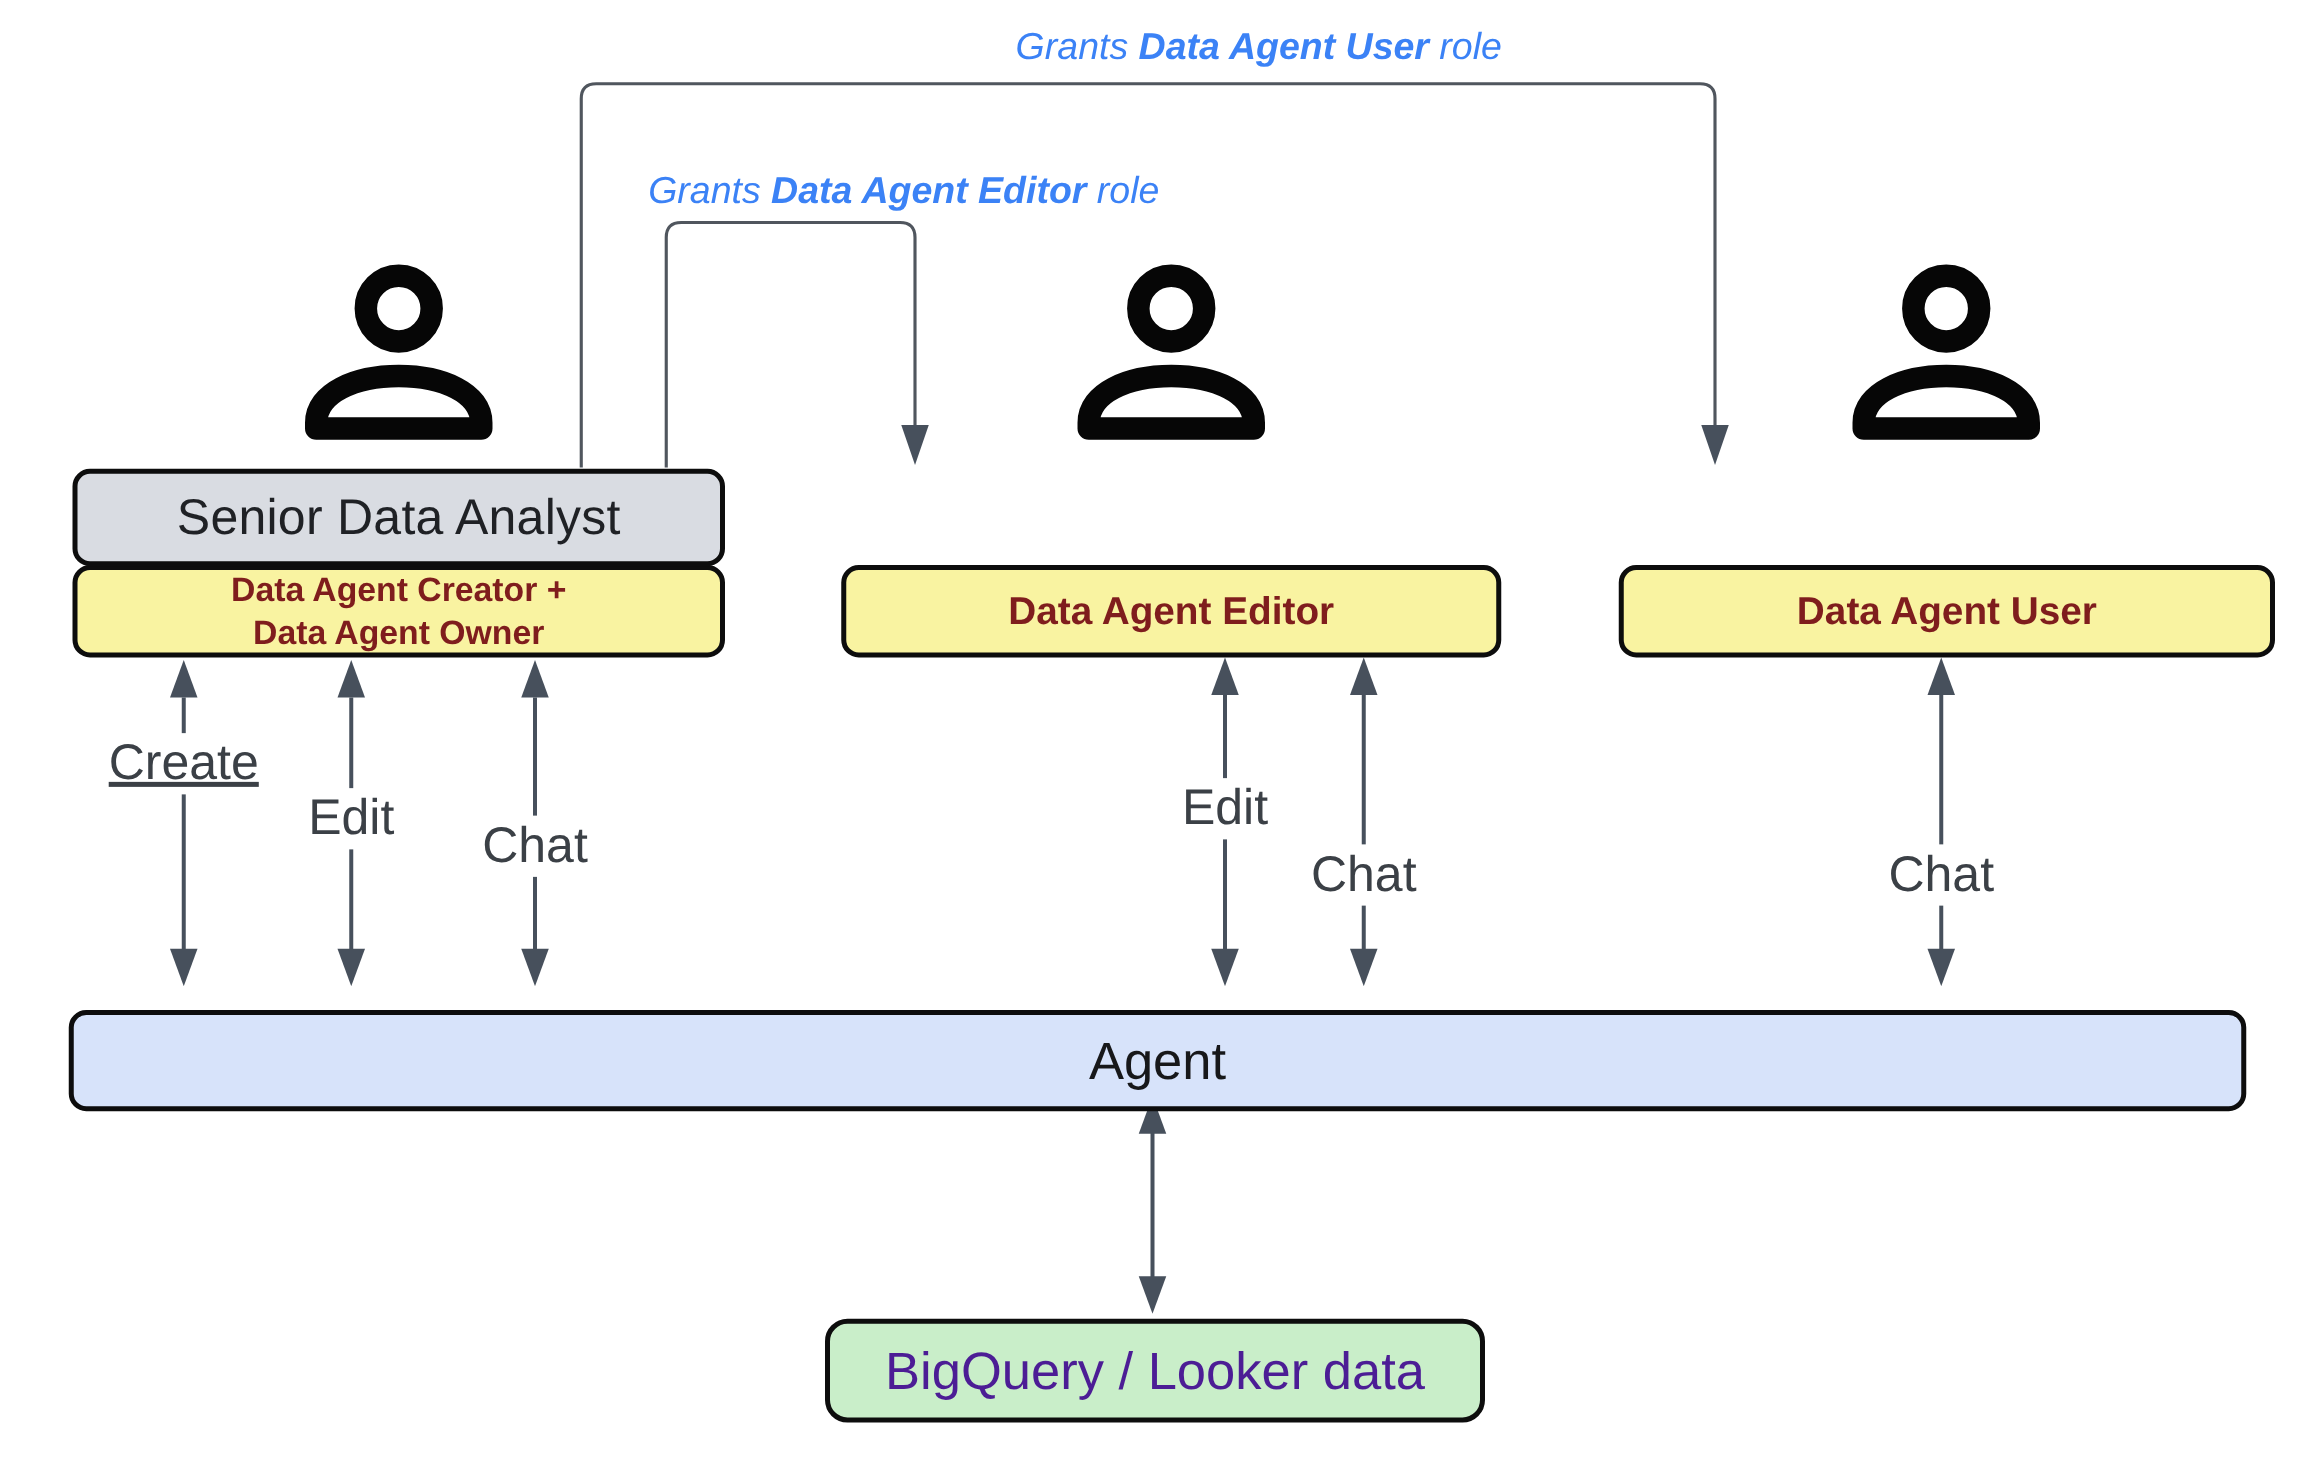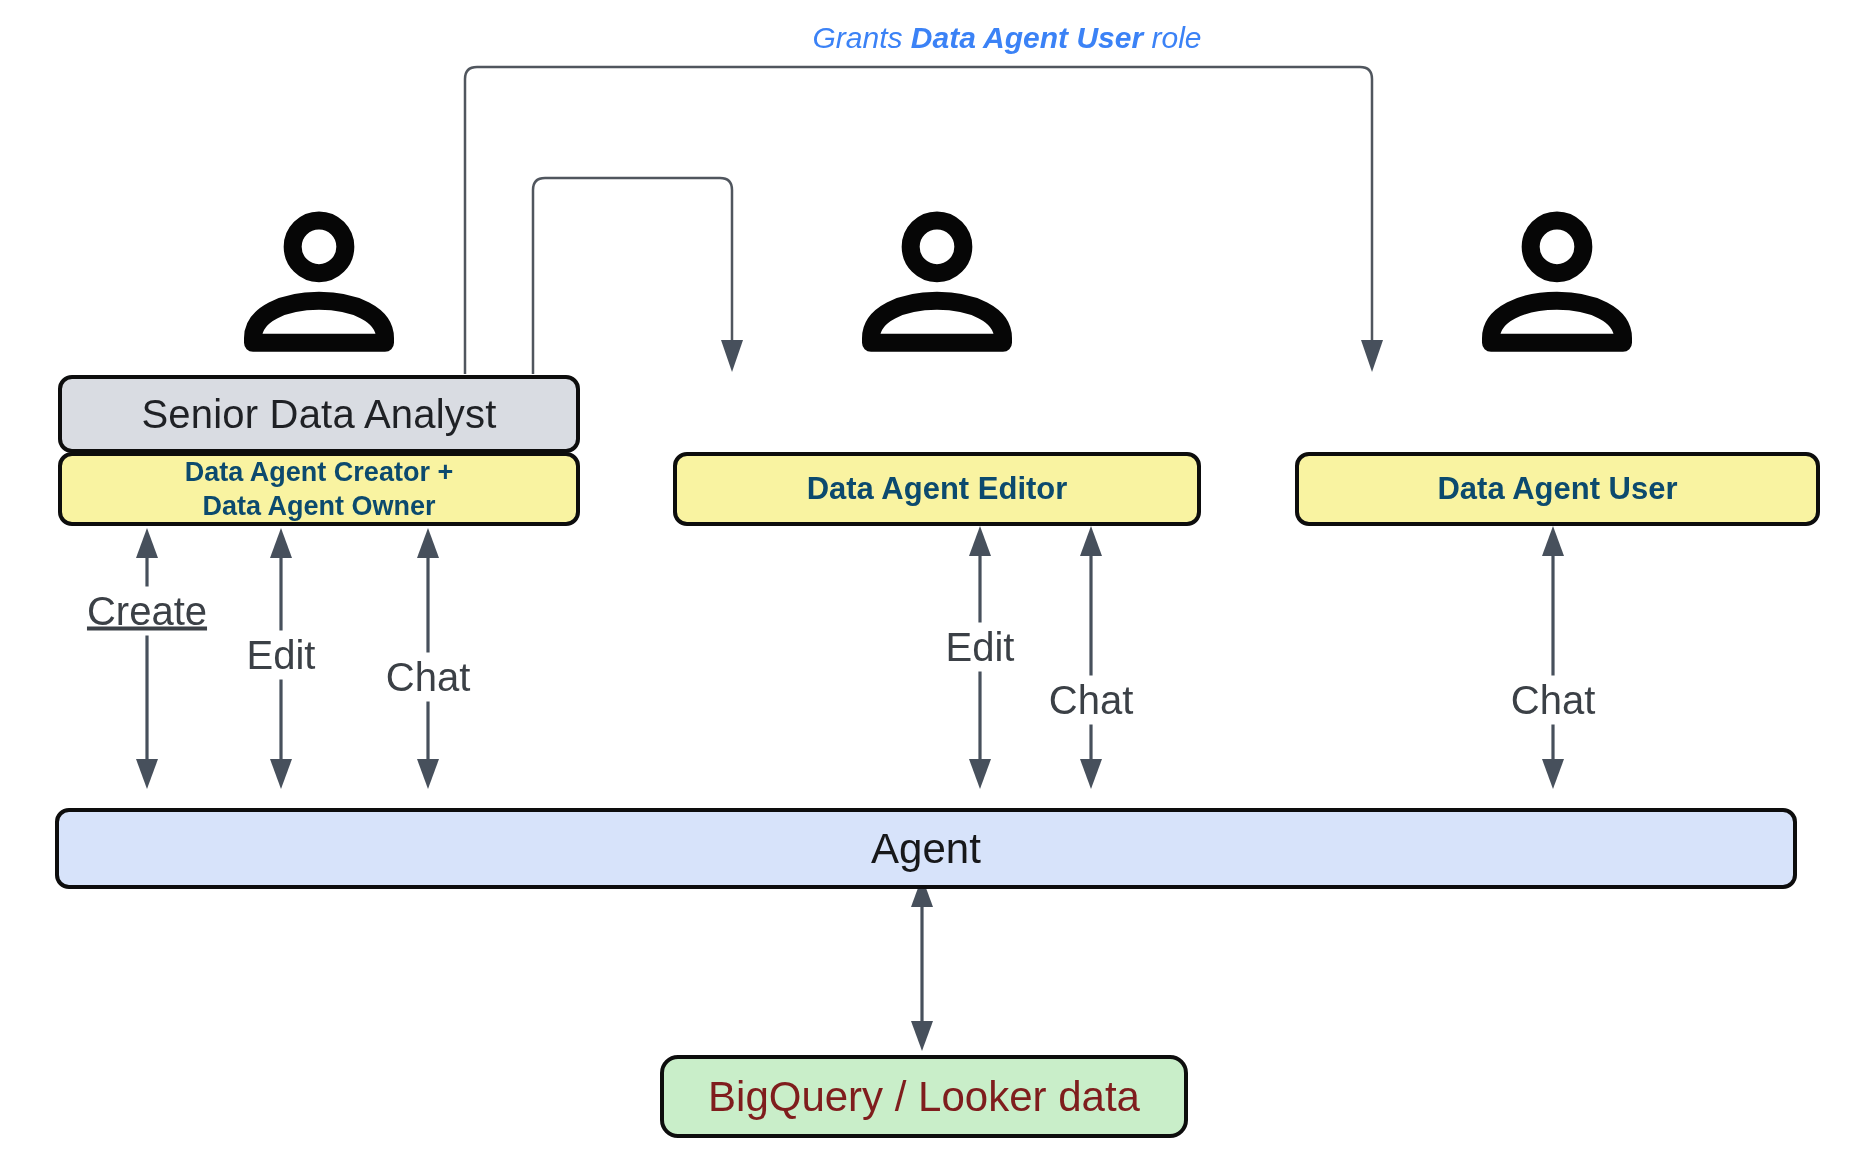--- a/index.html
+++ b/index.html
@@ -16,33 +16,33 @@
     border:4px solid #0d0d0d;
     display:flex;align-items:center;justify-content:center;
     text-align:center;
   }
   .actor-title{
     background:#d9dce2;border-radius:14px;z-index:3;
     font-size:40px;color:#1f2125;letter-spacing:.2px;
   }
   .actor-role{
     background:#f9f3a1;border-radius:14px;z-index:2;
-    font-weight:bold;color:#0c4a6e;flex-direction:column;
+    font-weight:bold;color:#7f1d1d;flex-direction:column;
   }
   .role-single{font-size:31px;}
   .role-multi{font-size:27px;line-height:34px;}
   .agent-bar{
     left:55px;top:792px;width:1742px;height:81px;
     background:#d7e3fa;border-radius:14px;z-index:2;
     font-size:42px;color:#17181a;margin-top:16px;
   }
   .data-box{
     left:660px;top:1055px;width:528px;height:83px;
     background:#c9eec9;border-radius:18px;z-index:2;
-    font-size:42px;color:#7f1d1d;
+    font-size:42px;color:#4c1d95;
   }
   .person{position:absolute;z-index:2;}
   .action-label{
     position:absolute;z-index:4;transform:translate(-50%,-50%);
     background:#ffffff;padding:2px 8px;
     font-size:40px;color:#3b4046;white-space:nowrap;
   }
   .grant-label{
     position:absolute;z-index:4;transform:translate(-50%,-50%);
     background:#ffffff;padding:0 6px;
@@ -122,20 +122,23 @@
         <line x1="922" y1="905" x2="922" y2="1025"></line>
         <polygon points="922,877 911,907 933,907" stroke="none"></polygon>
         <polygon points="922,1051 911,1021 933,1021" stroke="none"></polygon>
       </g>
     </g>
   </svg>
 
   <div class="grant-label grant-user">
     <span>Grants </span><span class="strong">Data Agent User</span><span> role</span>
   </div>
+  <div class="grant-label grant-editor">
+    <span>Grants </span><span class="strong">Data Agent Editor</span><span> role</span>
+  </div>
 
   <svg class="person person-sen" width="160" height="147" viewBox="0 0 24 22">
     <circle cx="12" cy="6.1" r="3.95" fill="none" stroke="#060606" stroke-width="2.7"></circle>
     <path d="M2.1 20.5 v-0.7 c0-3.6 4.7-5.6 9.9-5.6 s9.9 2 9.9 5.6 v0.7 z" fill="none" stroke="#060606" stroke-width="2.7" stroke-linejoin="round"></path>
   </svg>
   <svg class="person person-jun" width="160" height="147" viewBox="0 0 24 22">
     <circle cx="12" cy="6.1" r="3.95" fill="none" stroke="#060606" stroke-width="2.7"></circle>
     <path d="M2.1 20.5 v-0.7 c0-3.6 4.7-5.6 9.9-5.6 s9.9 2 9.9 5.6 v0.7 z" fill="none" stroke="#060606" stroke-width="2.7" stroke-linejoin="round"></path>
   </svg>
   <svg class="person person-team" width="160" height="147" viewBox="0 0 24 22">

